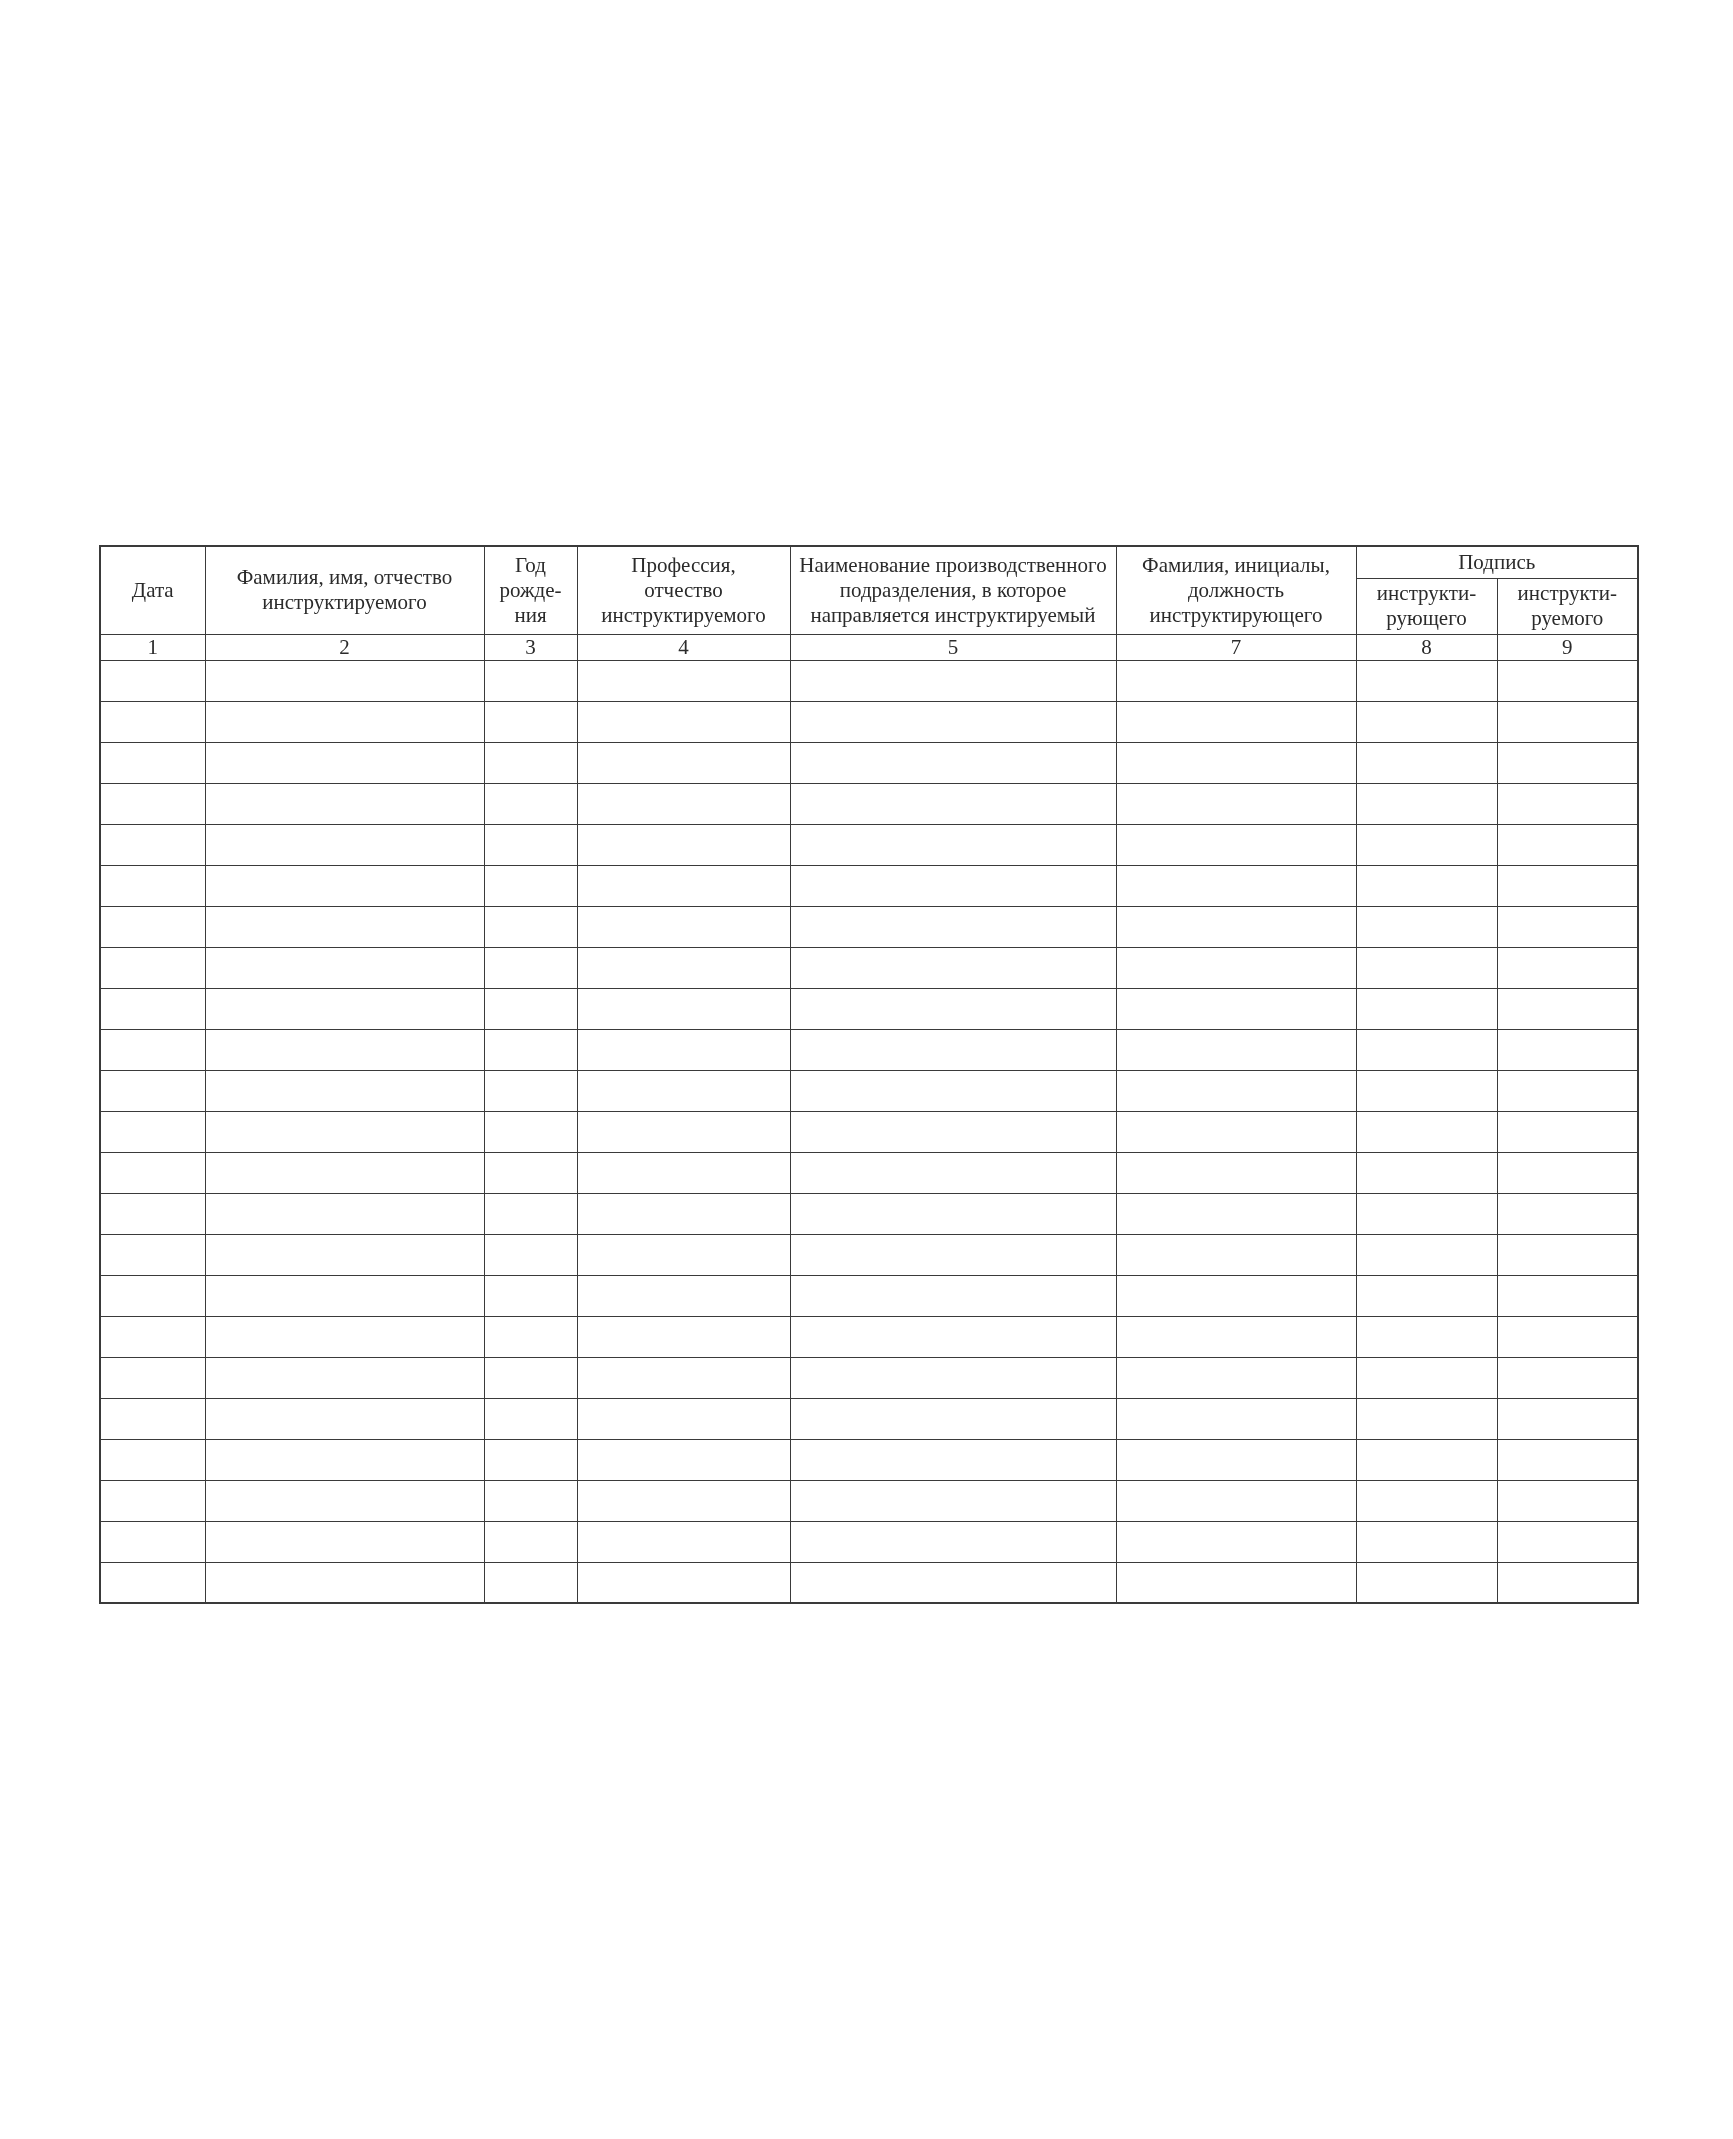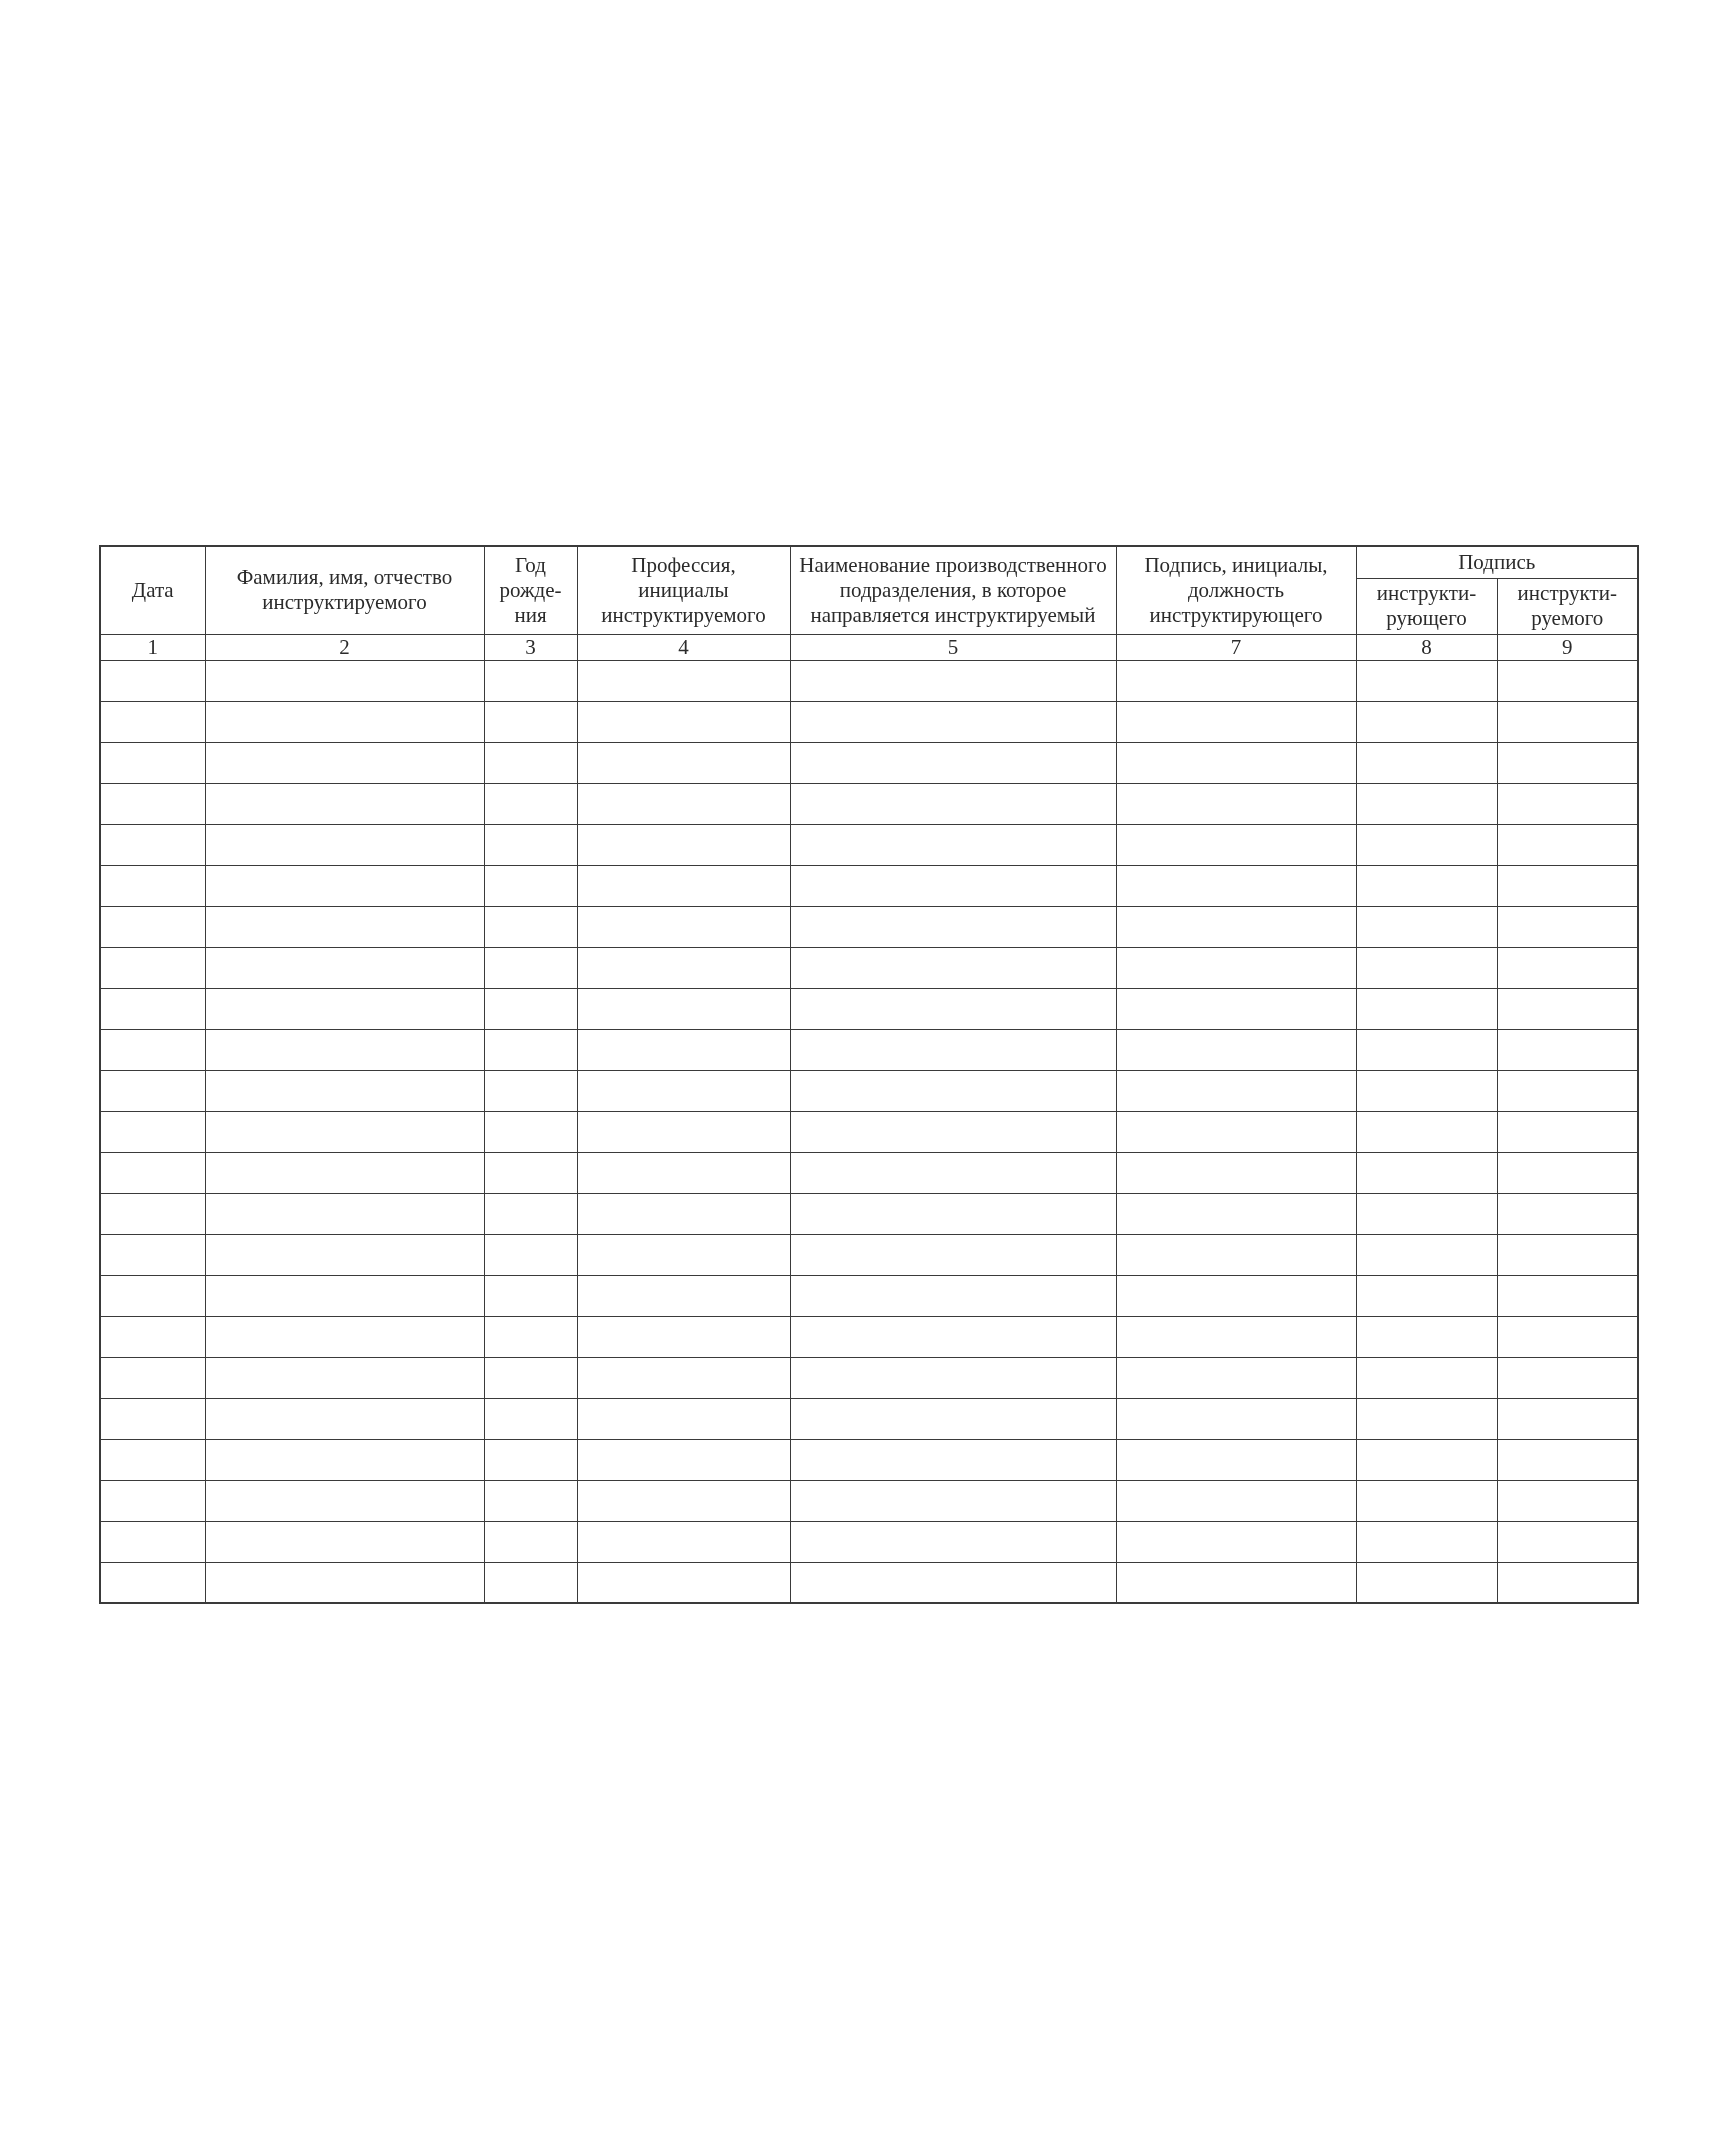--- a/index.html
+++ b/index.html
@@ -76,30 +76,30 @@
           <span class="hdr-label">Фамилия, имя, отчество
 инструктируемого</span>
         </th>
         <th rowspan="2">
           <span class="hdr-label">Год
 рожде-
 ния</span>
         </th>
         <th rowspan="2">
           <span class="hdr-label">Профессия,
-инициалы
+отчество
 инструктируемого</span>
         </th>
         <th rowspan="2">
           <span class="hdr-label">Наименование производственного
 подразделения, в которое
 направляется инструктируемый</span>
         </th>
         <th rowspan="2">
-          <span class="hdr-label">Подпись, инициалы,
+          <span class="hdr-label">Фамилия, инициалы,
 должность
 инструктирующего</span>
         </th>
         <th colspan="2">
           <span class="hdr-label">Подпись</span>
         </th>
       </tr>
       <tr class="hdr-sub">
         <th>
           <span class="hdr-label">инструкти-

